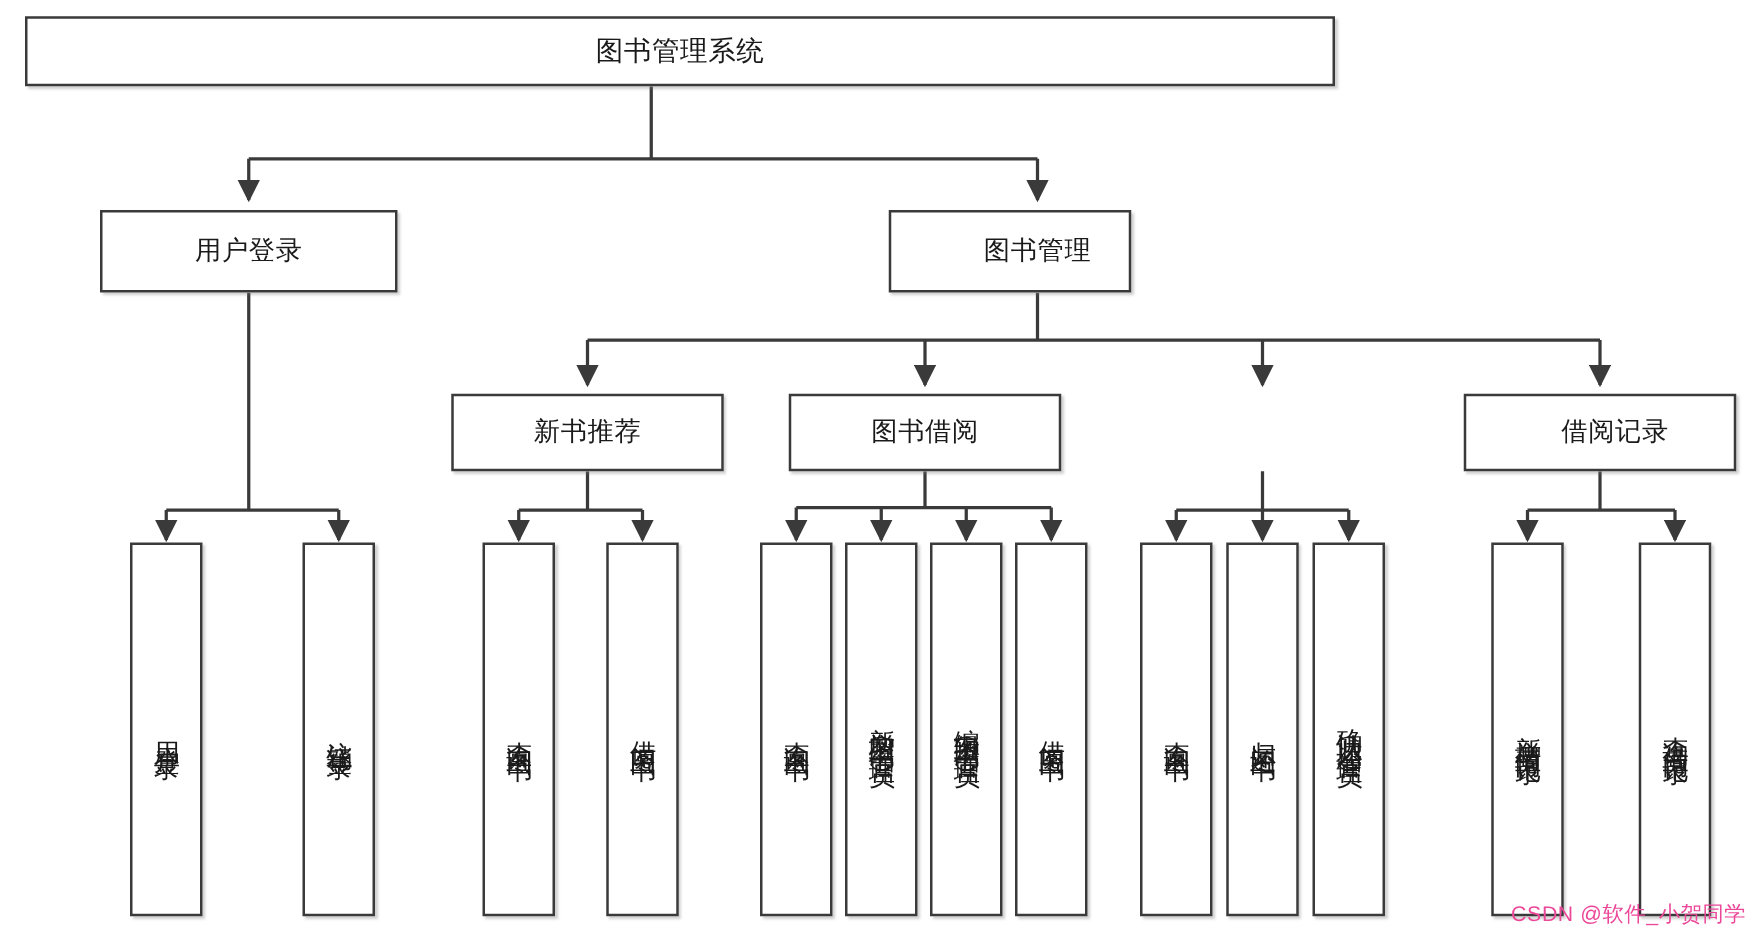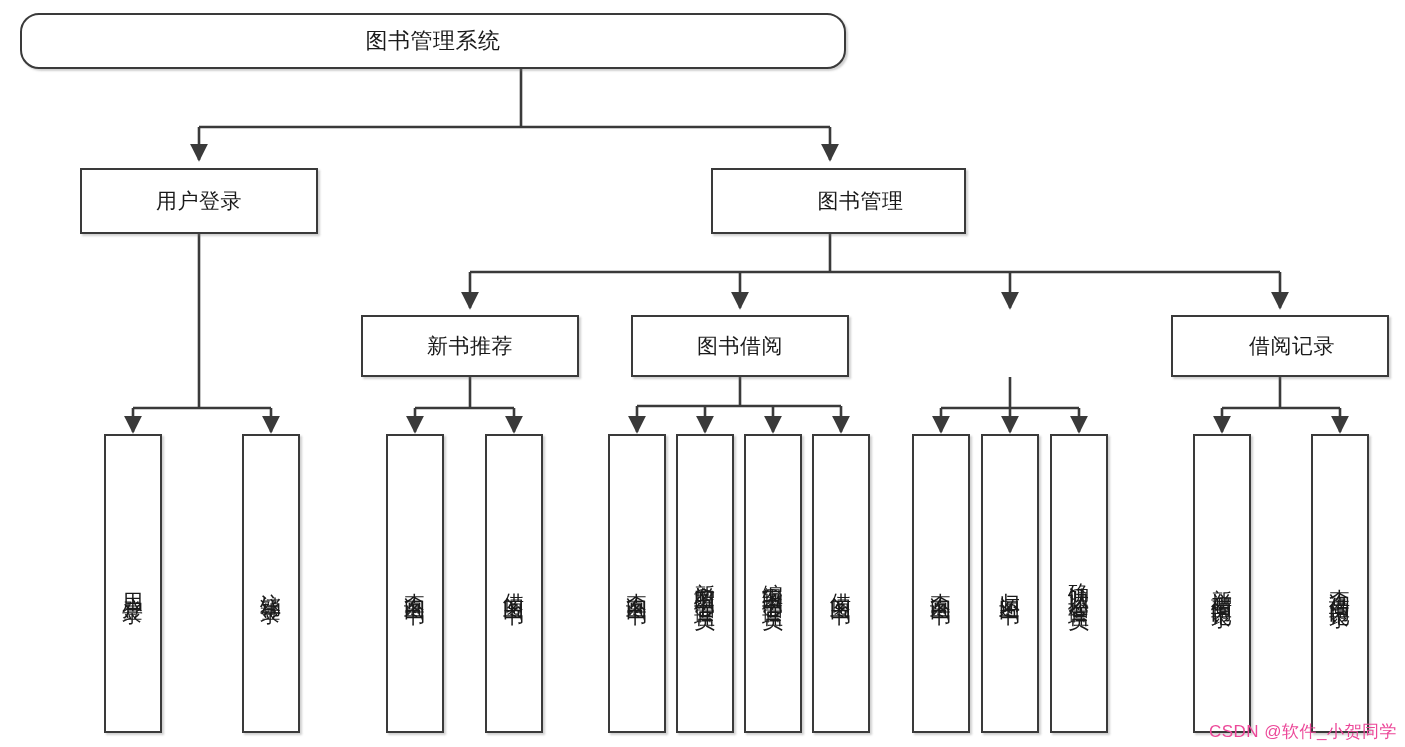--- a/index.html
+++ b/index.html
@@ -121,28 +121,28 @@
       <path d="M 1010 408 L 1010 432" marker-end="url(#arrow)"></path>
       <path d="M 1079 408 L 1079 432" marker-end="url(#arrow)"></path>
 
       <path d="M 1280 377 L 1280 408"></path>
       <path d="M 1222 408 L 1340 408"></path>
       <path d="M 1222 408 L 1222 432" marker-end="url(#arrow)"></path>
       <path d="M 1340 408 L 1340 432" marker-end="url(#arrow)"></path>
     </g>
   </svg>
 
-  <div class="node root" style="left:20px; top:13px; width:826px; height:56px;border-radius:19px;">
+  <div class="node root" style="left:20px; top:13px; width:1048px; height:56px;">
     <span class="node-label">图书管理系统</span>
   </div>
 
   <div class="node" style="left:80px; top:168px; width:238px; height:66px;">
     <span class="node-label">用户登录</span>
   </div>
-  <div class="node" style="left:711px; top:168px; width:255px; height:66px;padding-left:44px;">
+  <div class="node" style="left:711px; top:168px; width:194px; height:66px;padding-left:44px;">
     <span class="node-label">图书管理</span>
   </div>
 
   <div class="node" style="left:361px; top:315px; width:218px; height:62px;">
     <span class="node-label">新书推荐</span>
   </div>
   <div class="node" style="left:631px; top:315px; width:218px; height:62px;">
     <span class="node-label">图书借阅</span>
   </div>
   <div class="node" style="left:1171px; top:315px; width:218px; height:62px;padding-left:24px;">

